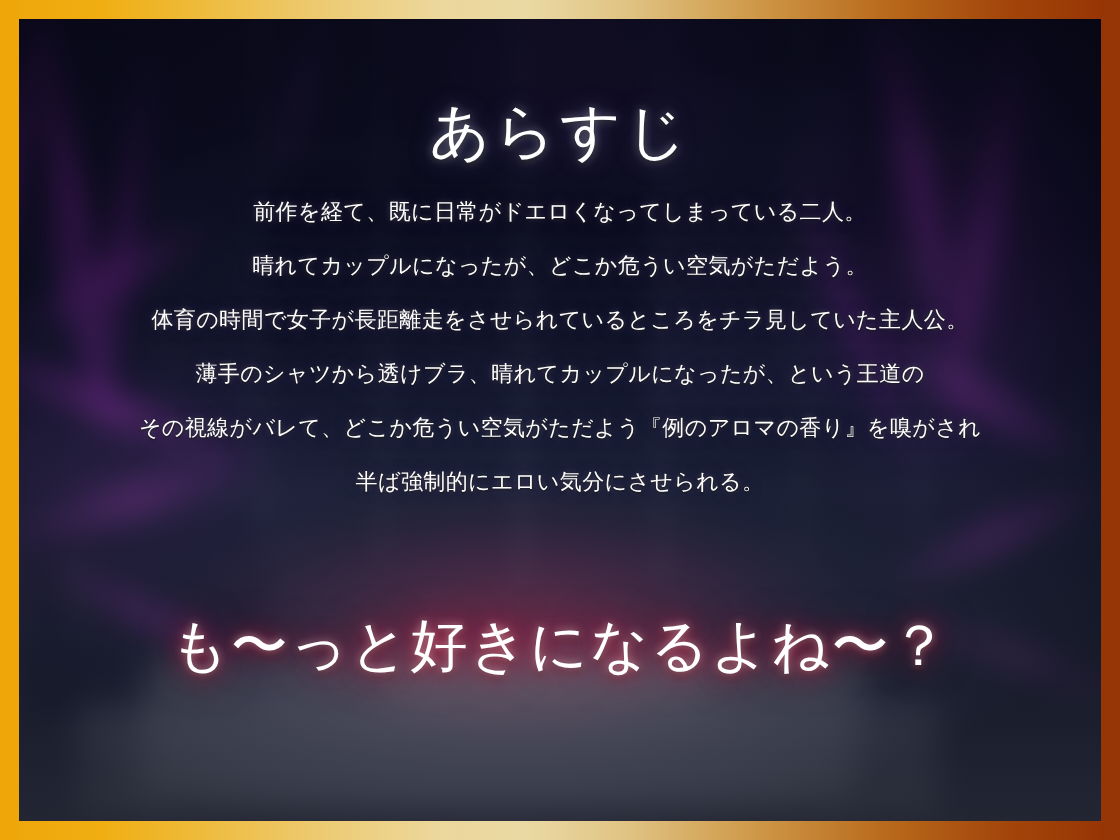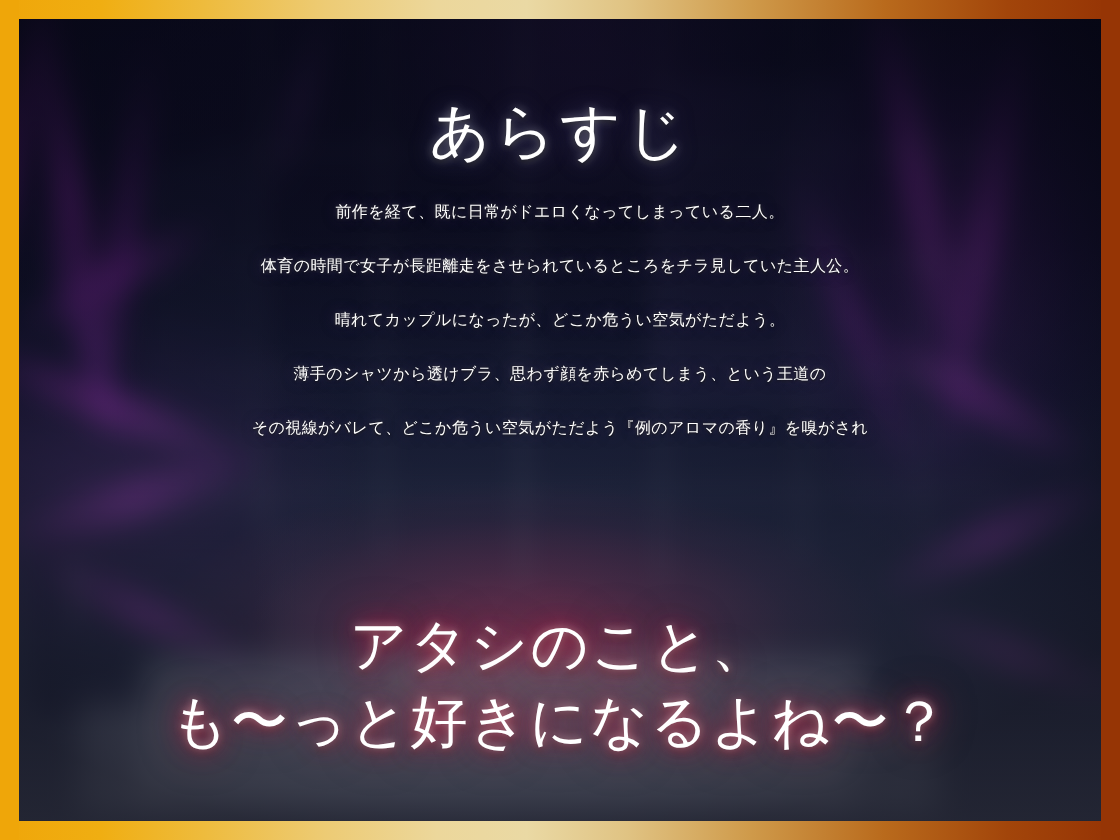--- a/index.html
+++ b/index.html
@@ -155,21 +155,21 @@
     text-align: center;
   }
 
   #synopsis-body {
     position: absolute;
     top: 178px;
     left: 0; right: 0;
   }
   #synopsis-body p {
     margin: 0 0 24px 0;
-    font-size: 16px;
+    font-size: 22px;
     line-height: 30px;
     letter-spacing: .4px;
     font-weight: 400;
     text-shadow:
       0 0 5px rgba(255,255,255,.30),
       0 0 14px rgba(40,30,80,.95),
       0 1px 3px rgba(0,0,0,.95),
       0 0 3px rgba(0,0,0,.9);
   }
 
@@ -256,26 +256,26 @@
     <div class="bg-layer" id="bg-redglow"></div>
     <div class="bg-layer" id="bg-topdark"></div>
     <div class="bg-layer" id="bg-vignette"></div>
 
     <div id="content">
 
       <div id="synopsis-title">あらすじ</div>
 
       <div id="synopsis-body">
         <p>前作を経て、既に日常がドエロくなってしまっている二人。</p>
+        <p>晴れてカップルになったが、どこか危うい空気がただよう。</p>
         <p>体育の時間で女子が長距離走をさせられているところをチラ見していた主人公。</p>
-        <p>晴れてカップルになったが、どこか危うい空気がただよう。</p>
-        <p>薄手のシャツから透けブラ、思わず顔を赤らめてしまう、という王道の</p>
+        <p>薄手のシャツから透けブラ、晴れてカップルになったが、という王道の</p>
         <p>その視線がバレて、どこか危うい空気がただよう『例のアロマの香り』を嗅がされ</p>
+        <p>半ば強制的にエロい気分にさせられる。</p>
       </div>
 
       <div id="headline">
-        <p>アタシのこと、</p>
         <p>も〜っと好きになるよね〜？</p>
       </div>
 
     </div>
   </div>
 </div>
 
 </body></html>

